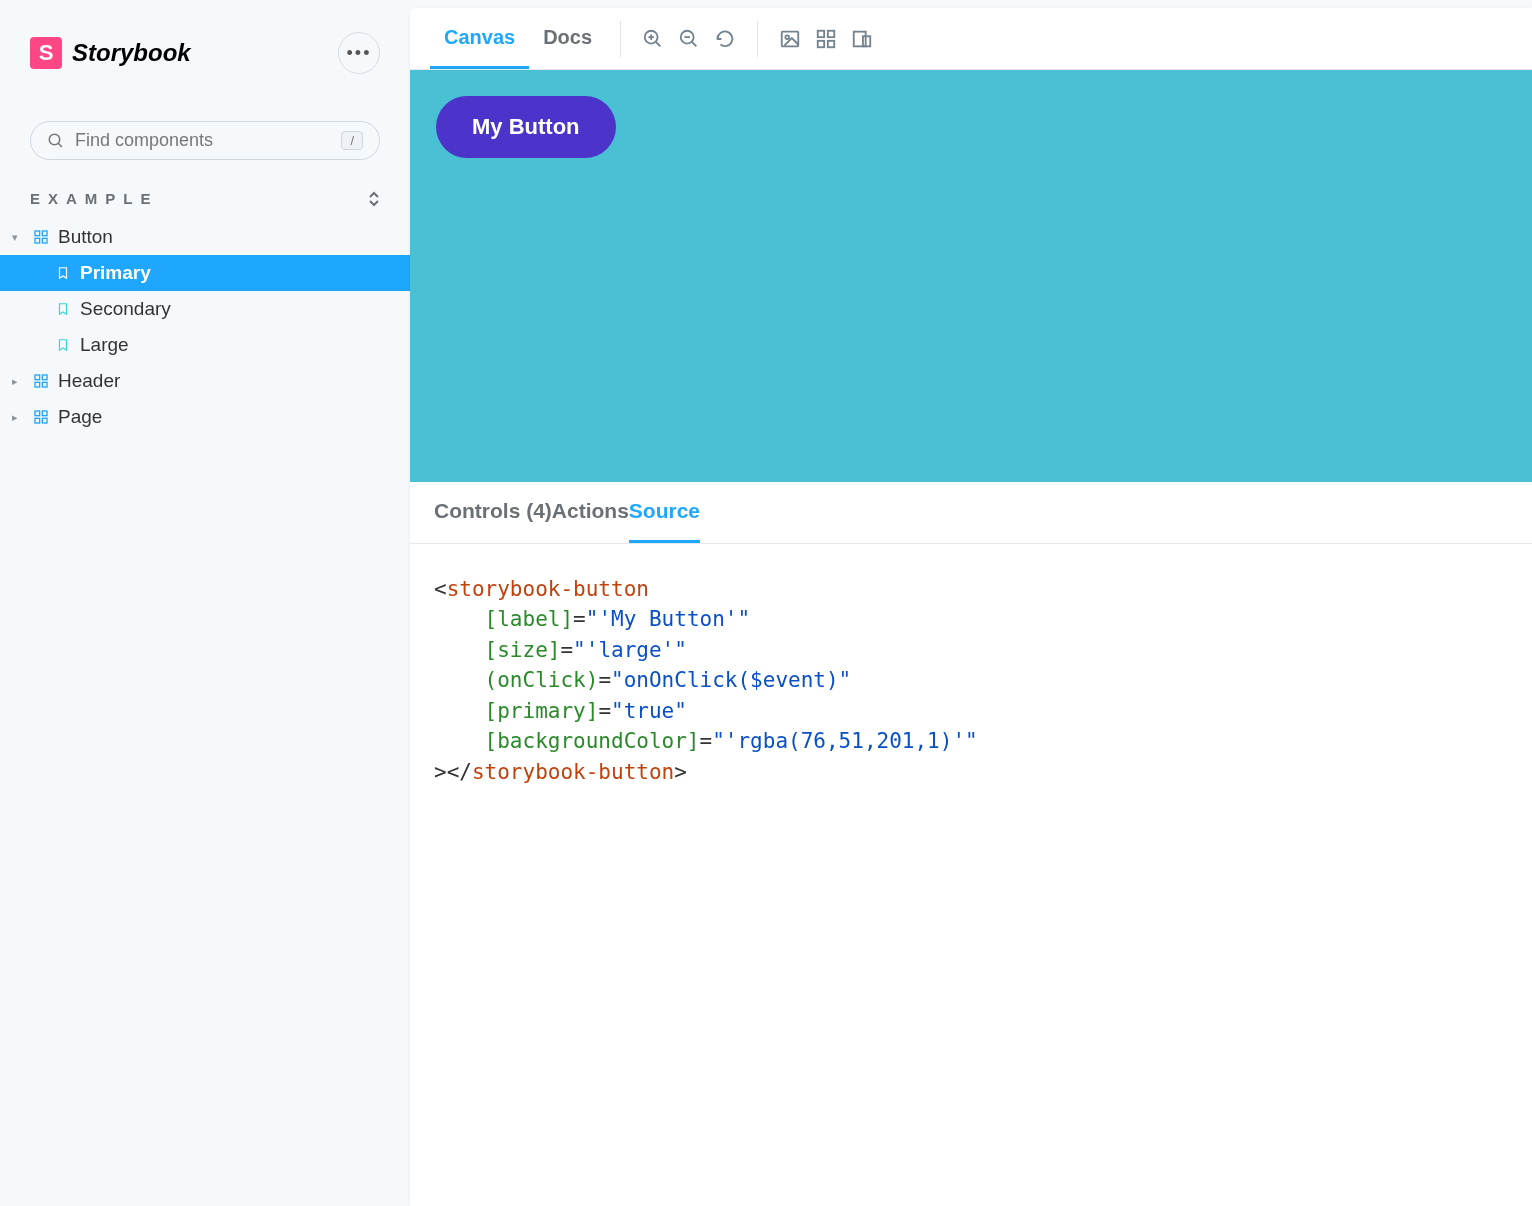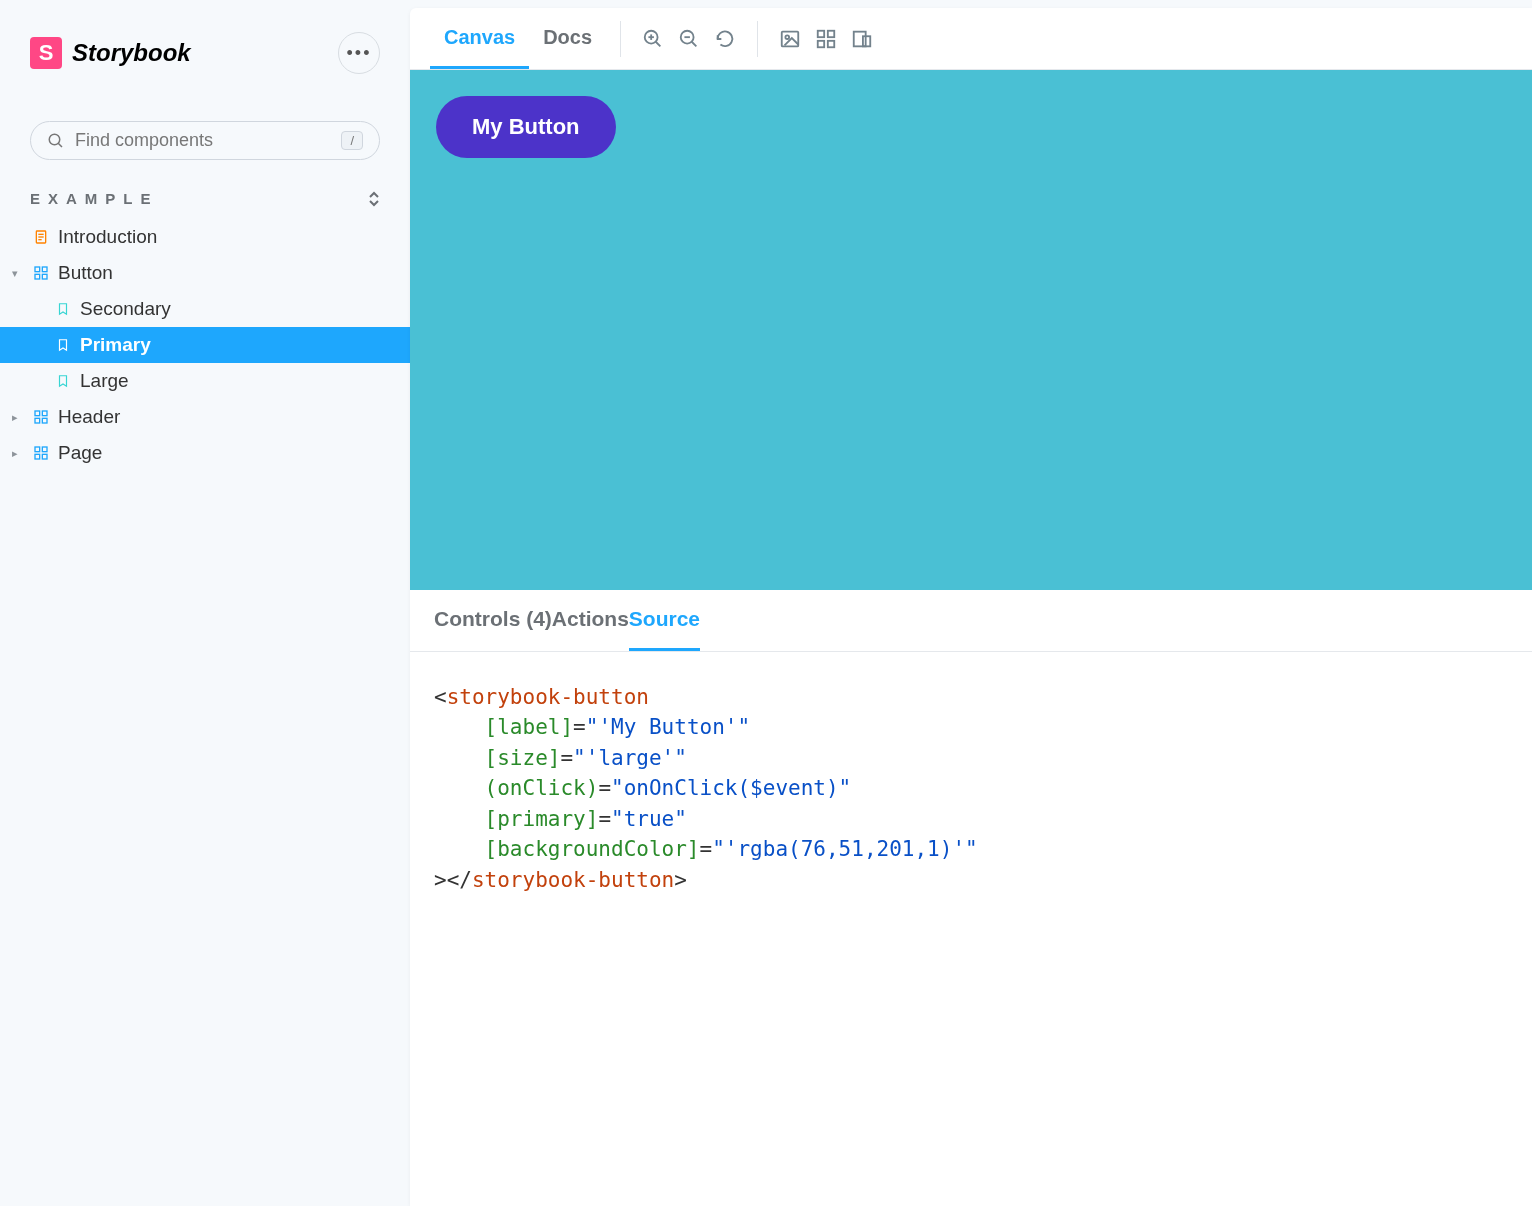--- a/index.html
+++ b/index.html
@@ -176,21 +176,21 @@
   display:flex;
   align-items:center;
   justify-content:center;
   color: #73828c;
   cursor:pointer;
   border-radius:4px;
 }
 .canvas {
   background: #4ac0d4;
   flex: 0 0 auto;
-  height: 520px;
+  height: 412px;
   padding: 26px;
 }
 .demo-button {
   background: #4c33c9;
   color: #fff;
   border: none;
   border-radius: 40px;
   padding: 18px 36px;
   font-size: 22px;
   font-weight: 800;
@@ -260,61 +260,49 @@
     <span>EXAMPLE</span>
     <span class="sort-icon">
       <svg width="12" height="16" viewBox="0 0 12 16" fill="none" stroke="#6b7075" stroke-width="2">
           <polyline points="2,6 6,2 10,6"></polyline>
           <polyline points="2,10 6,14 10,10"></polyline>
         </svg>
     </span>
   </div>
 
   <nav class="tree">
-    <div class="tree-item pl1">
-      <span class="caret"></span>
-      <span class="icn doc-icn">
-        <svg width="16" height="16" viewBox="0 0 24 24" fill="none" stroke="#ff8300" stroke-width="2">
-            <rect x="5" y="3" width="14" height="18" rx="1"></rect>
-            <line x1="8" y1="8" x2="16" y2="8"></line>
-            <line x1="8" y1="12" x2="16" y2="12"></line>
-            <line x1="8" y1="16" x2="13" y2="16"></line>
-          </svg>
-      </span>
-      <span>Introduction</span>
-    </div>
 
     <div class="tree-item pl1">
       <span class="caret">▾</span>
       <span class="icn comp-icn">
         <svg width="16" height="16" viewBox="0 0 24 24" fill="none" stroke="#1ea7fd" stroke-width="2">
             <rect x="3" y="3" width="7" height="7"></rect>
             <rect x="14" y="3" width="7" height="7"></rect>
             <rect x="3" y="14" width="7" height="7"></rect>
             <rect x="14" y="14" width="7" height="7"></rect>
           </svg>
       </span>
       <span>Button</span>
     </div>
 
+    <div class="tree-item pl2 active">
+      <span class="icn">
+        <svg class="bookmark-icn" width="14" height="16" viewBox="0 0 24 24" fill="none" stroke-width="2">
+            <path d="M6 3h12v18l-6-4-6 4z"></path>
+          </svg>
+      </span>
+      <span>Primary</span>
+    </div>
     <div class="tree-item pl2">
       <span class="icn">
         <svg class="bookmark-icn" width="14" height="16" viewBox="0 0 24 24" fill="none" stroke-width="2">
             <path d="M6 3h12v18l-6-4-6 4z"></path>
           </svg>
       </span>
       <span>Secondary</span>
-    </div>
-    <div class="tree-item pl2 active">
-      <span class="icn">
-        <svg class="bookmark-icn" width="14" height="16" viewBox="0 0 24 24" fill="none" stroke-width="2">
-            <path d="M6 3h12v18l-6-4-6 4z"></path>
-          </svg>
-      </span>
-      <span>Primary</span>
     </div>
     <div class="tree-item pl2">
       <span class="icn">
         <svg class="bookmark-icn" width="14" height="16" viewBox="0 0 24 24" fill="none" stroke-width="2">
             <path d="M6 3h12v18l-6-4-6 4z"></path>
           </svg>
       </span>
       <span>Large</span>
     </div>
 

